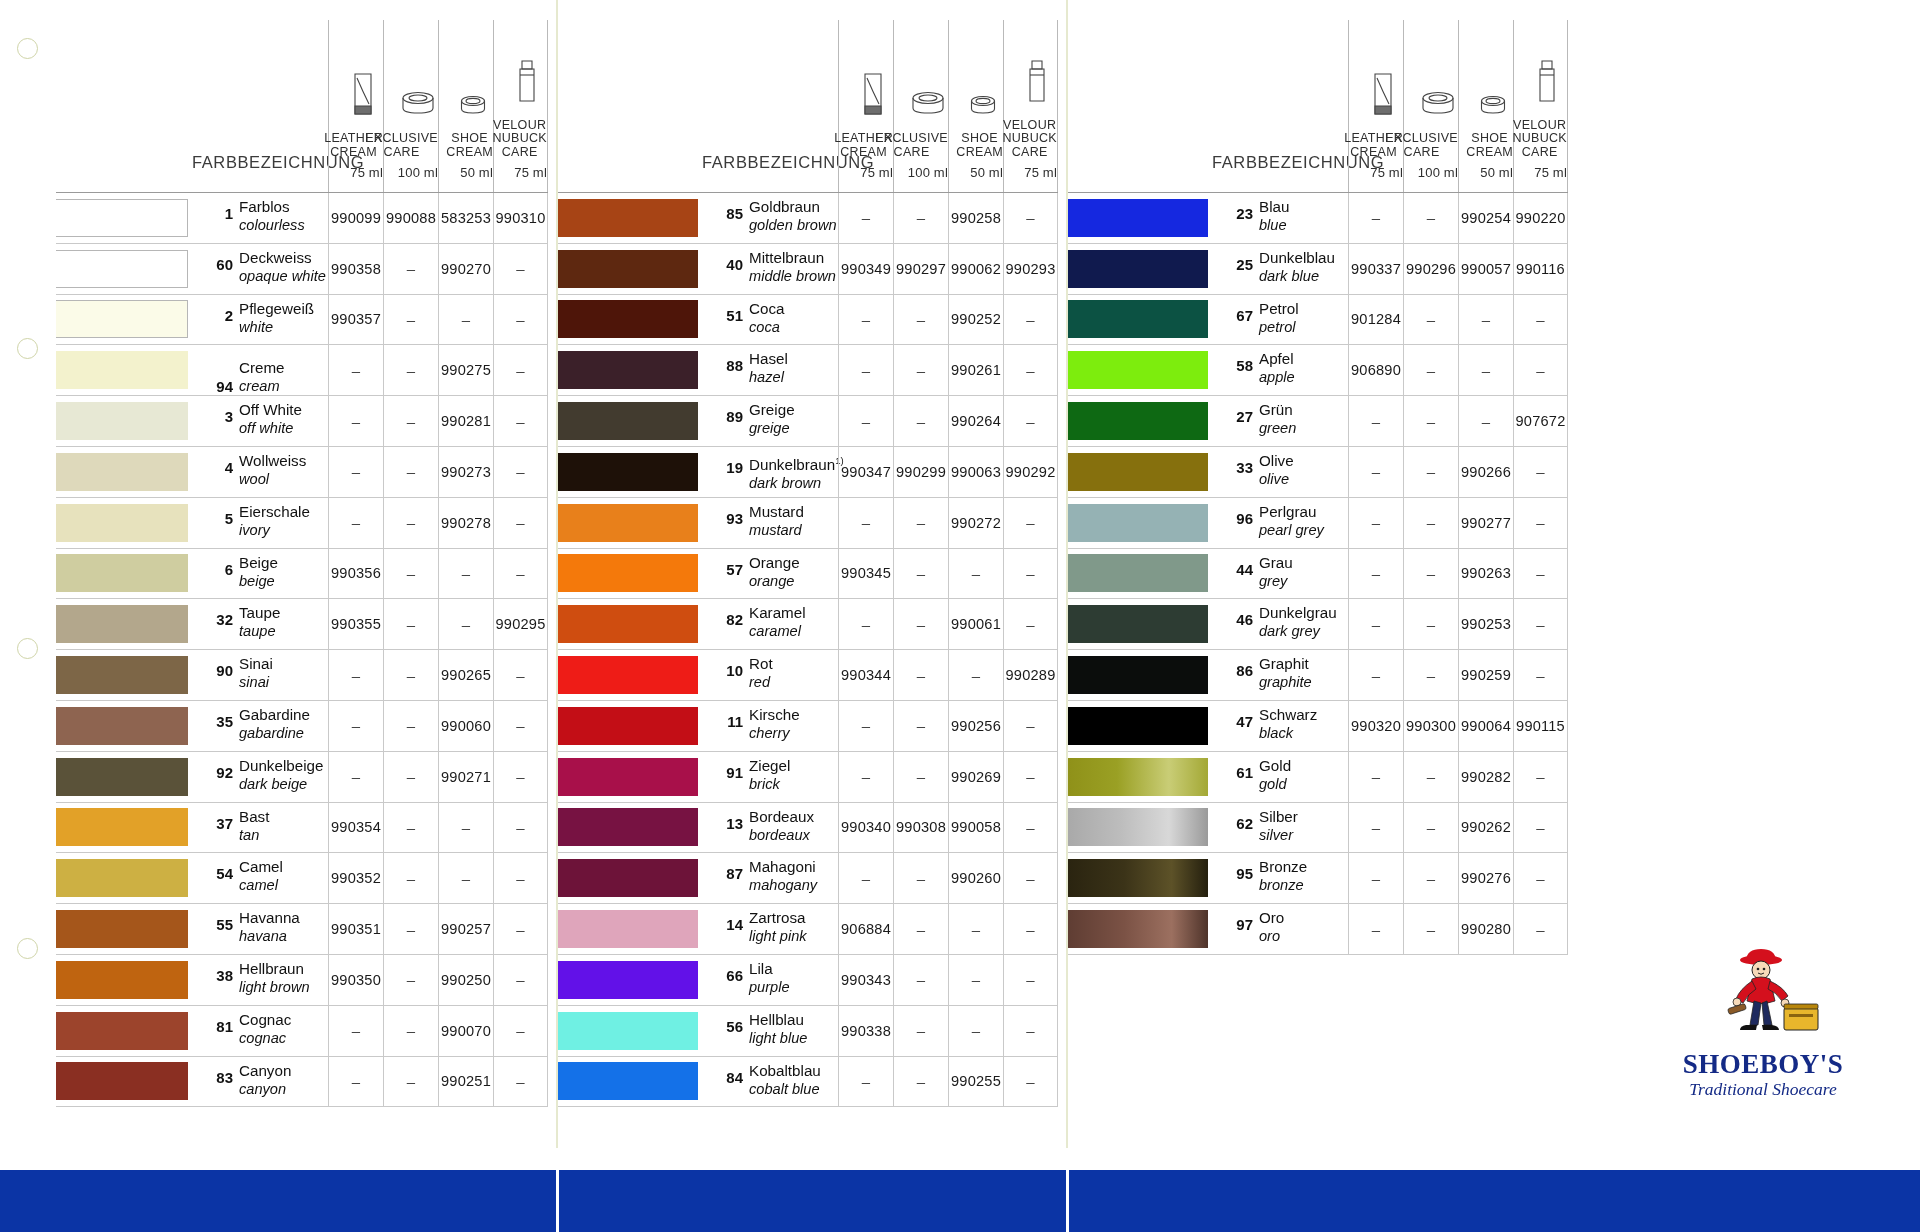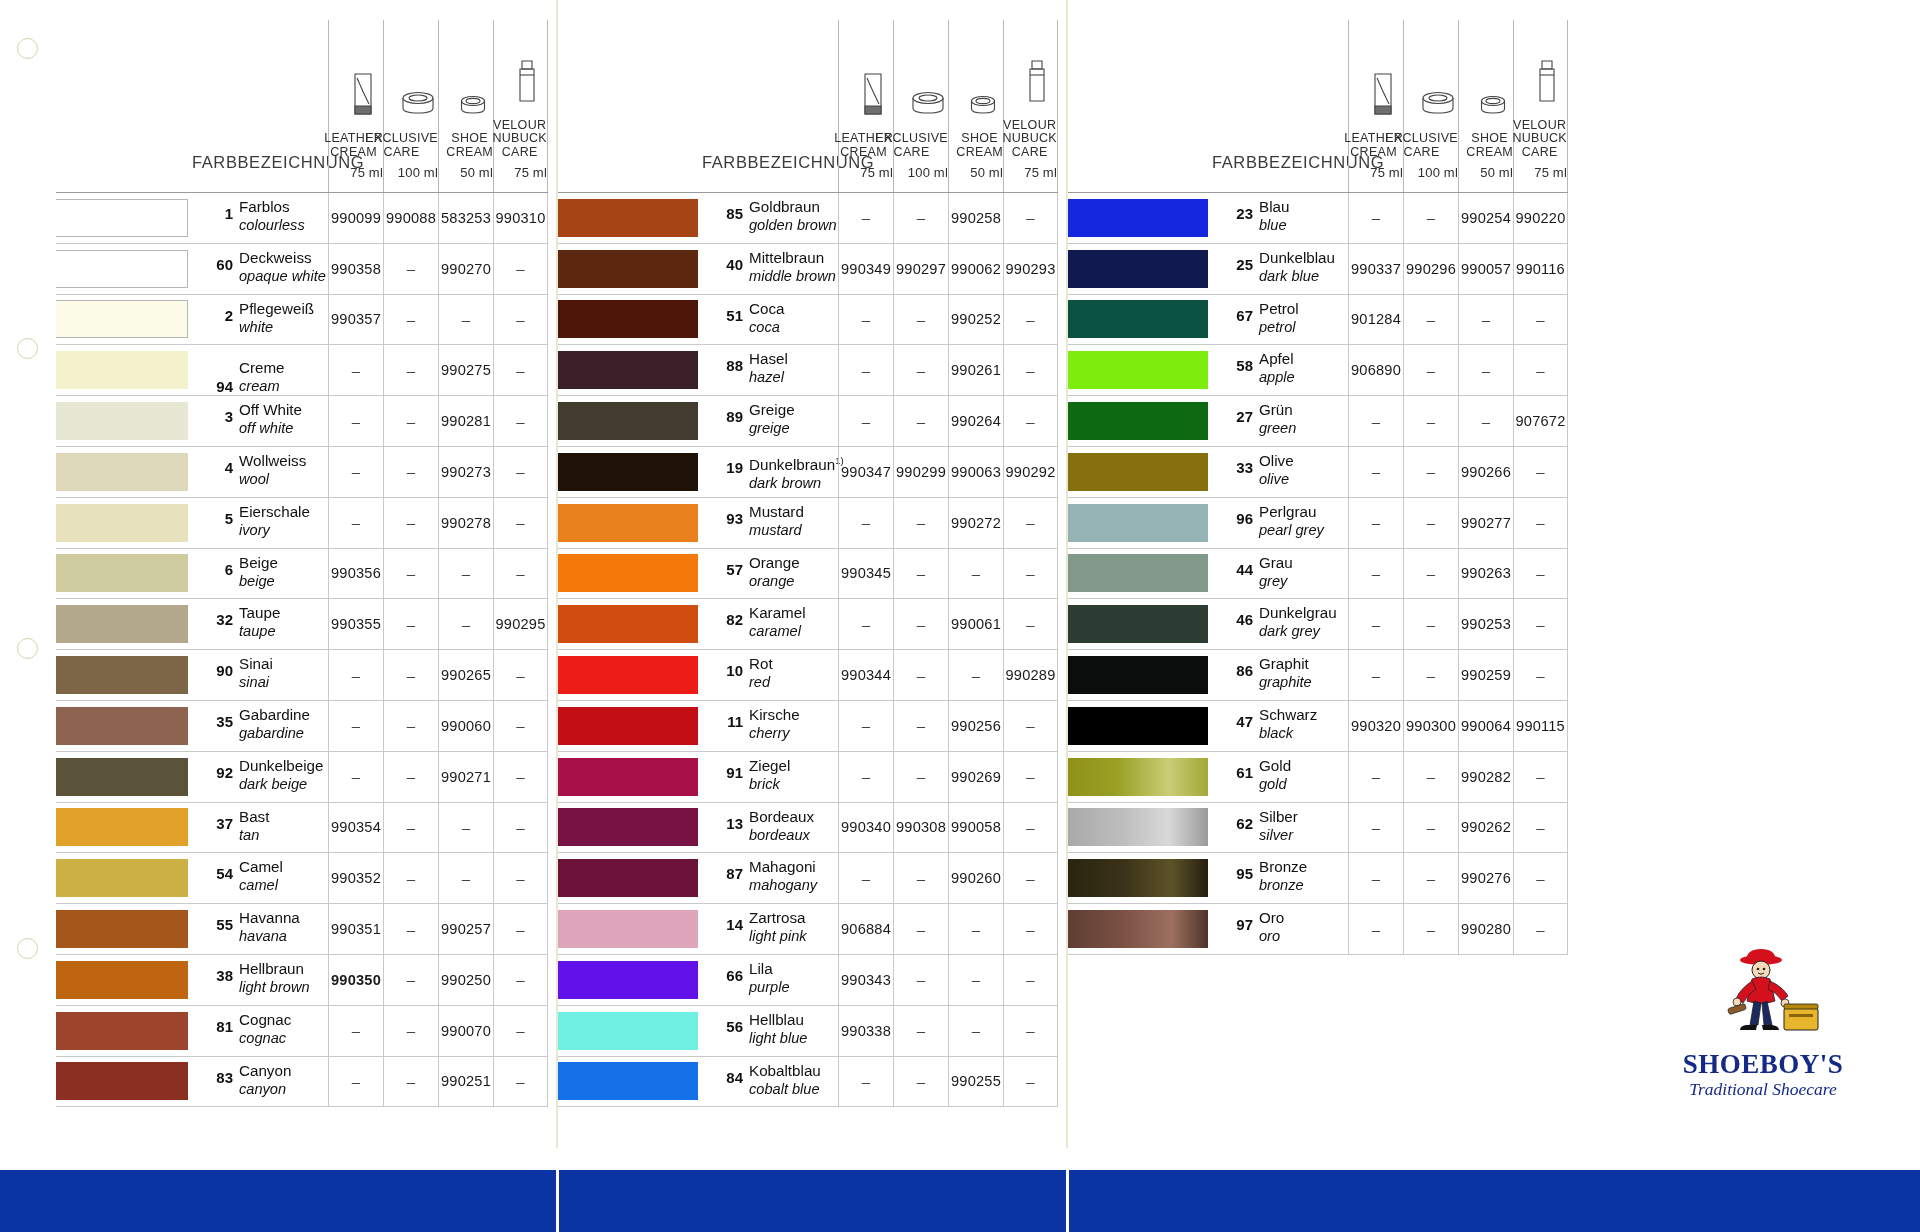--- a/index.html
+++ b/index.html
@@ -499,21 +499,21 @@
             <div class="swatch-cell" style="flex-basis: 140px;">
               <div class="swatch" style="background-color: rgb(191, 100, 16);"></div>
             </div>
             <div class="names" style="flex-basis: 140px; display: flex;">
               <div class="num">38</div>
               <div style="flex: 1 1 auto;">
                 <div class="de">Hellbraun</div>
                 <div class="en">light brown</div>
               </div>
             </div>
-            <div class="code" style="flex-basis: 55px; font-weight: bold;">990350</div>
+            <div class="code" style="flex-basis: 55px;">990350</div>
             <div class="code dash" style="flex-basis: 55px;">–</div>
             <div class="code" style="flex-basis: 55px;">990250</div>
             <div class="code dash last" style="flex-basis: 55px;">–</div>
           </div>
           <div class="row">
             <div class="swatch-cell" style="flex-basis: 140px;">
               <div class="swatch" style="background-color: rgb(156, 68, 44);"></div>
             </div>
             <div class="names" style="flex-basis: 140px; display: flex;">
               <div class="num">81</div>

